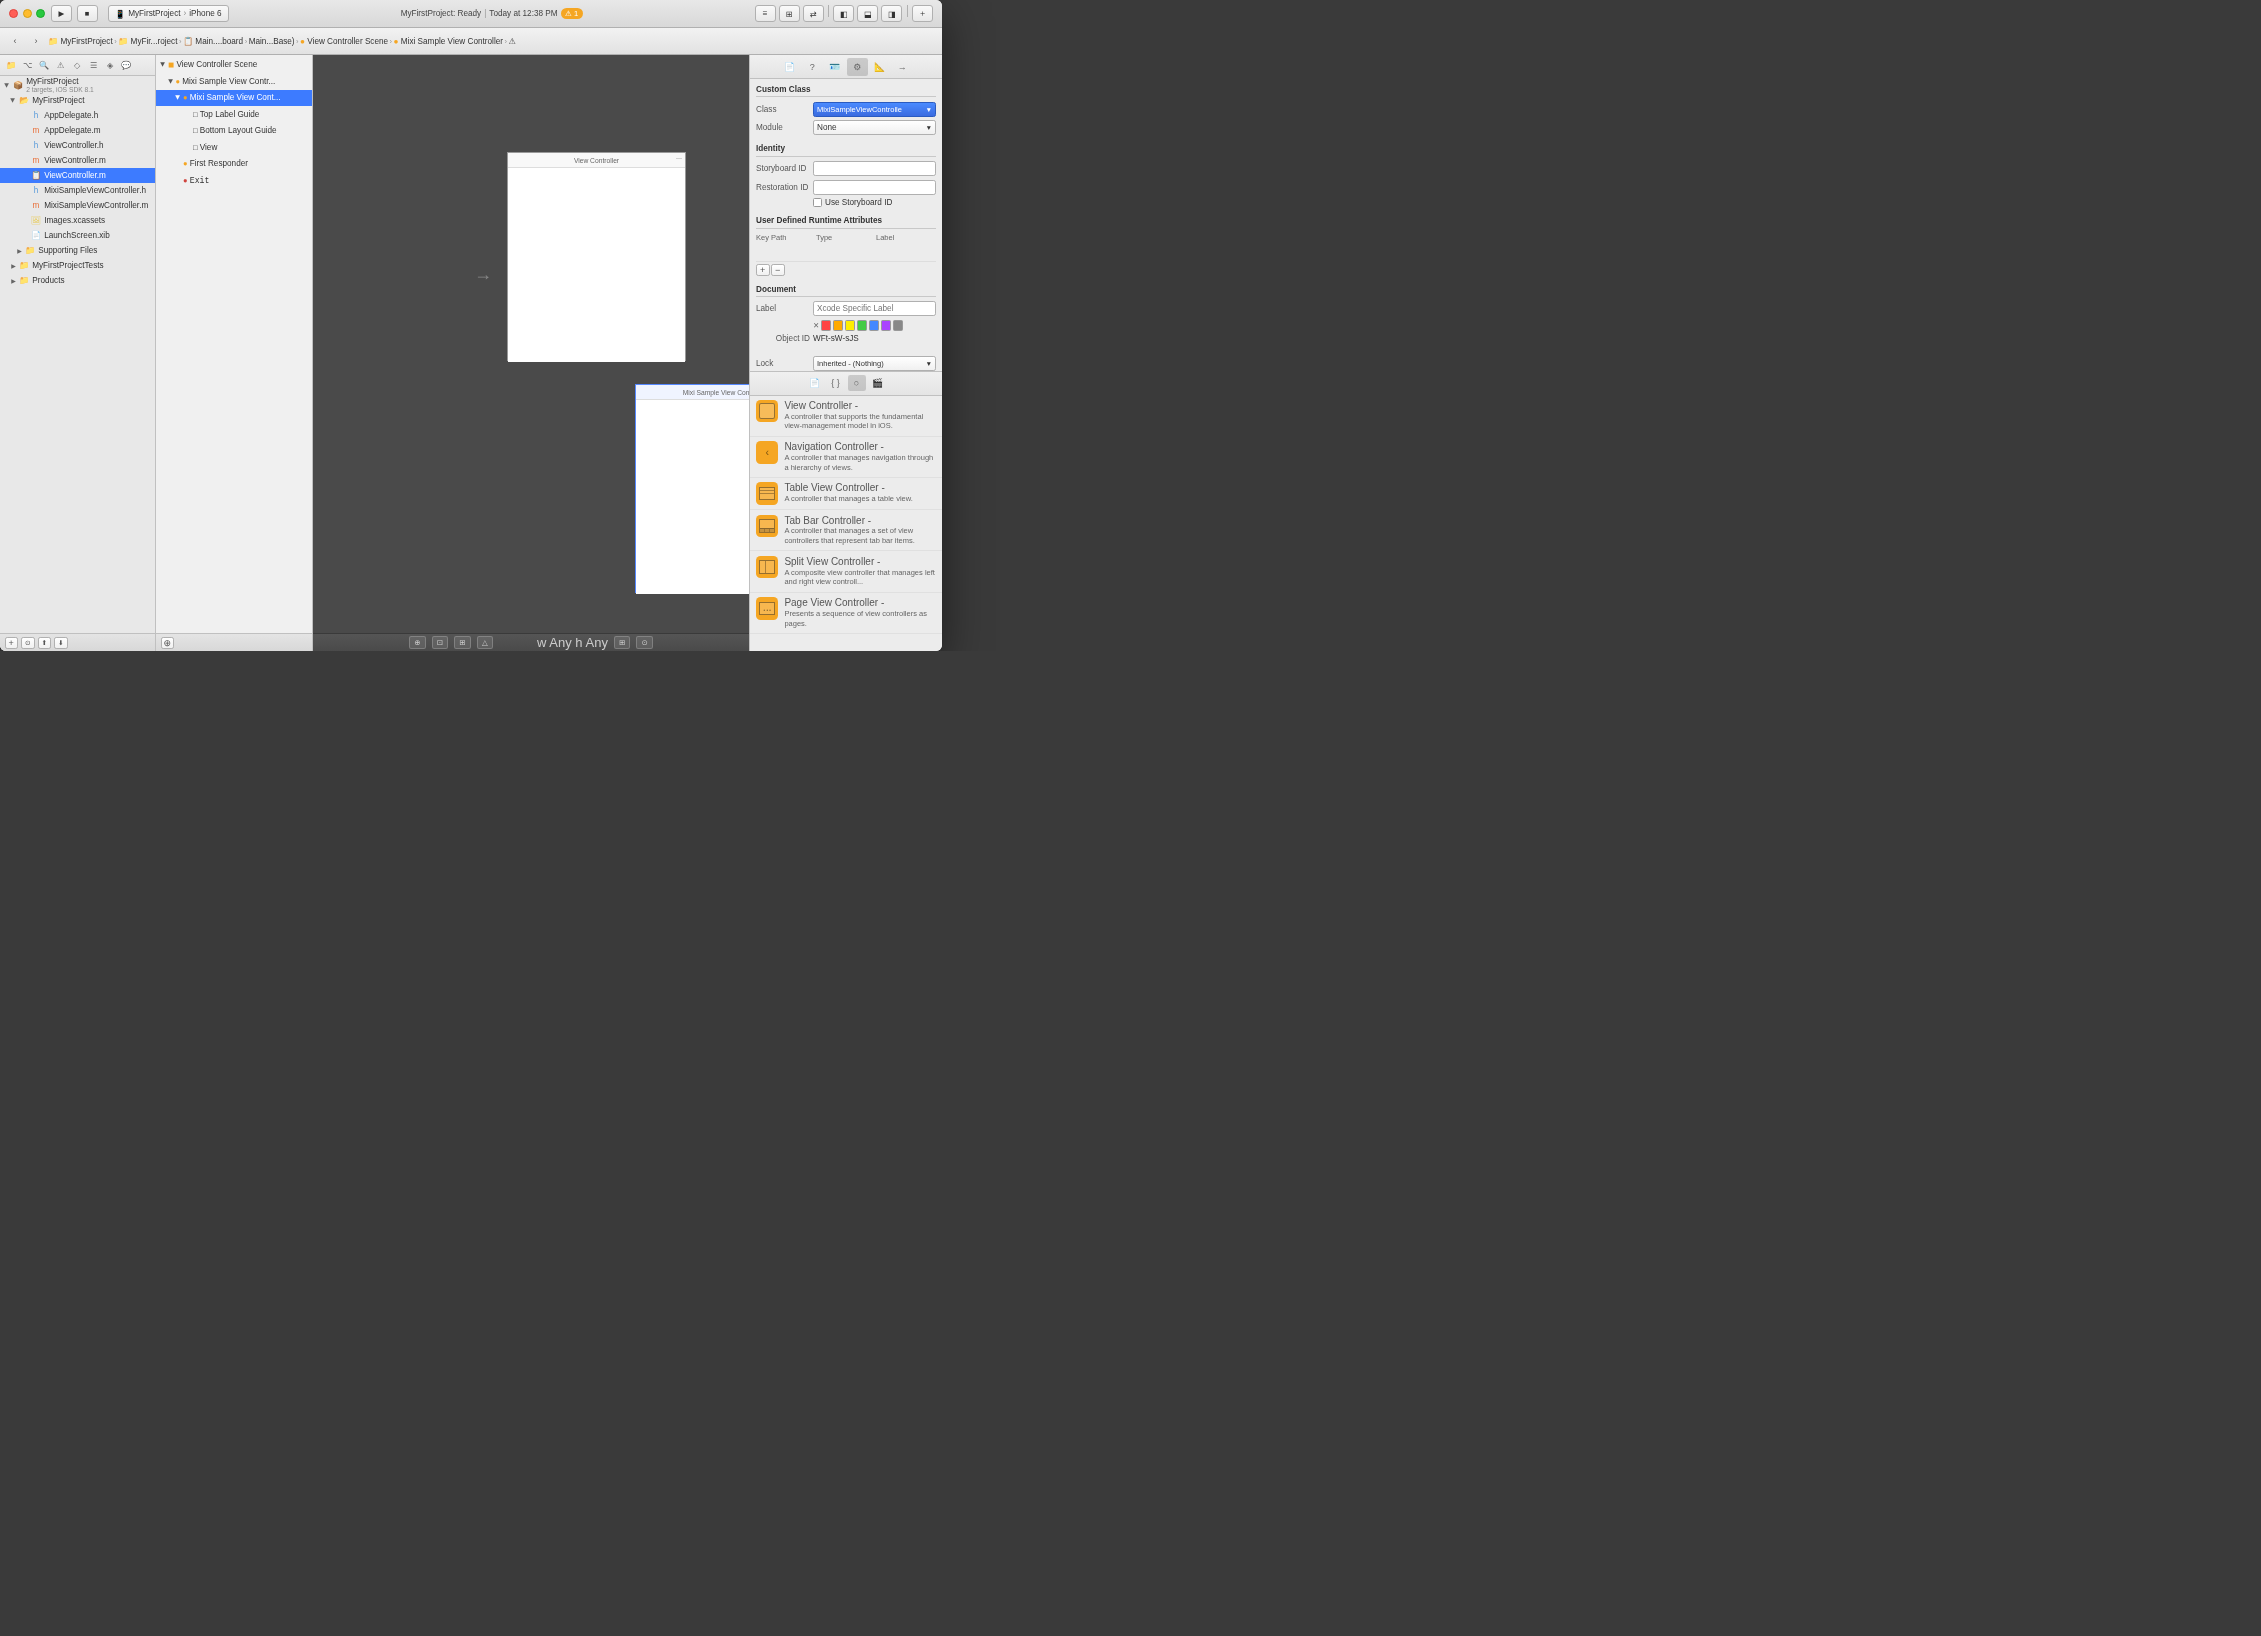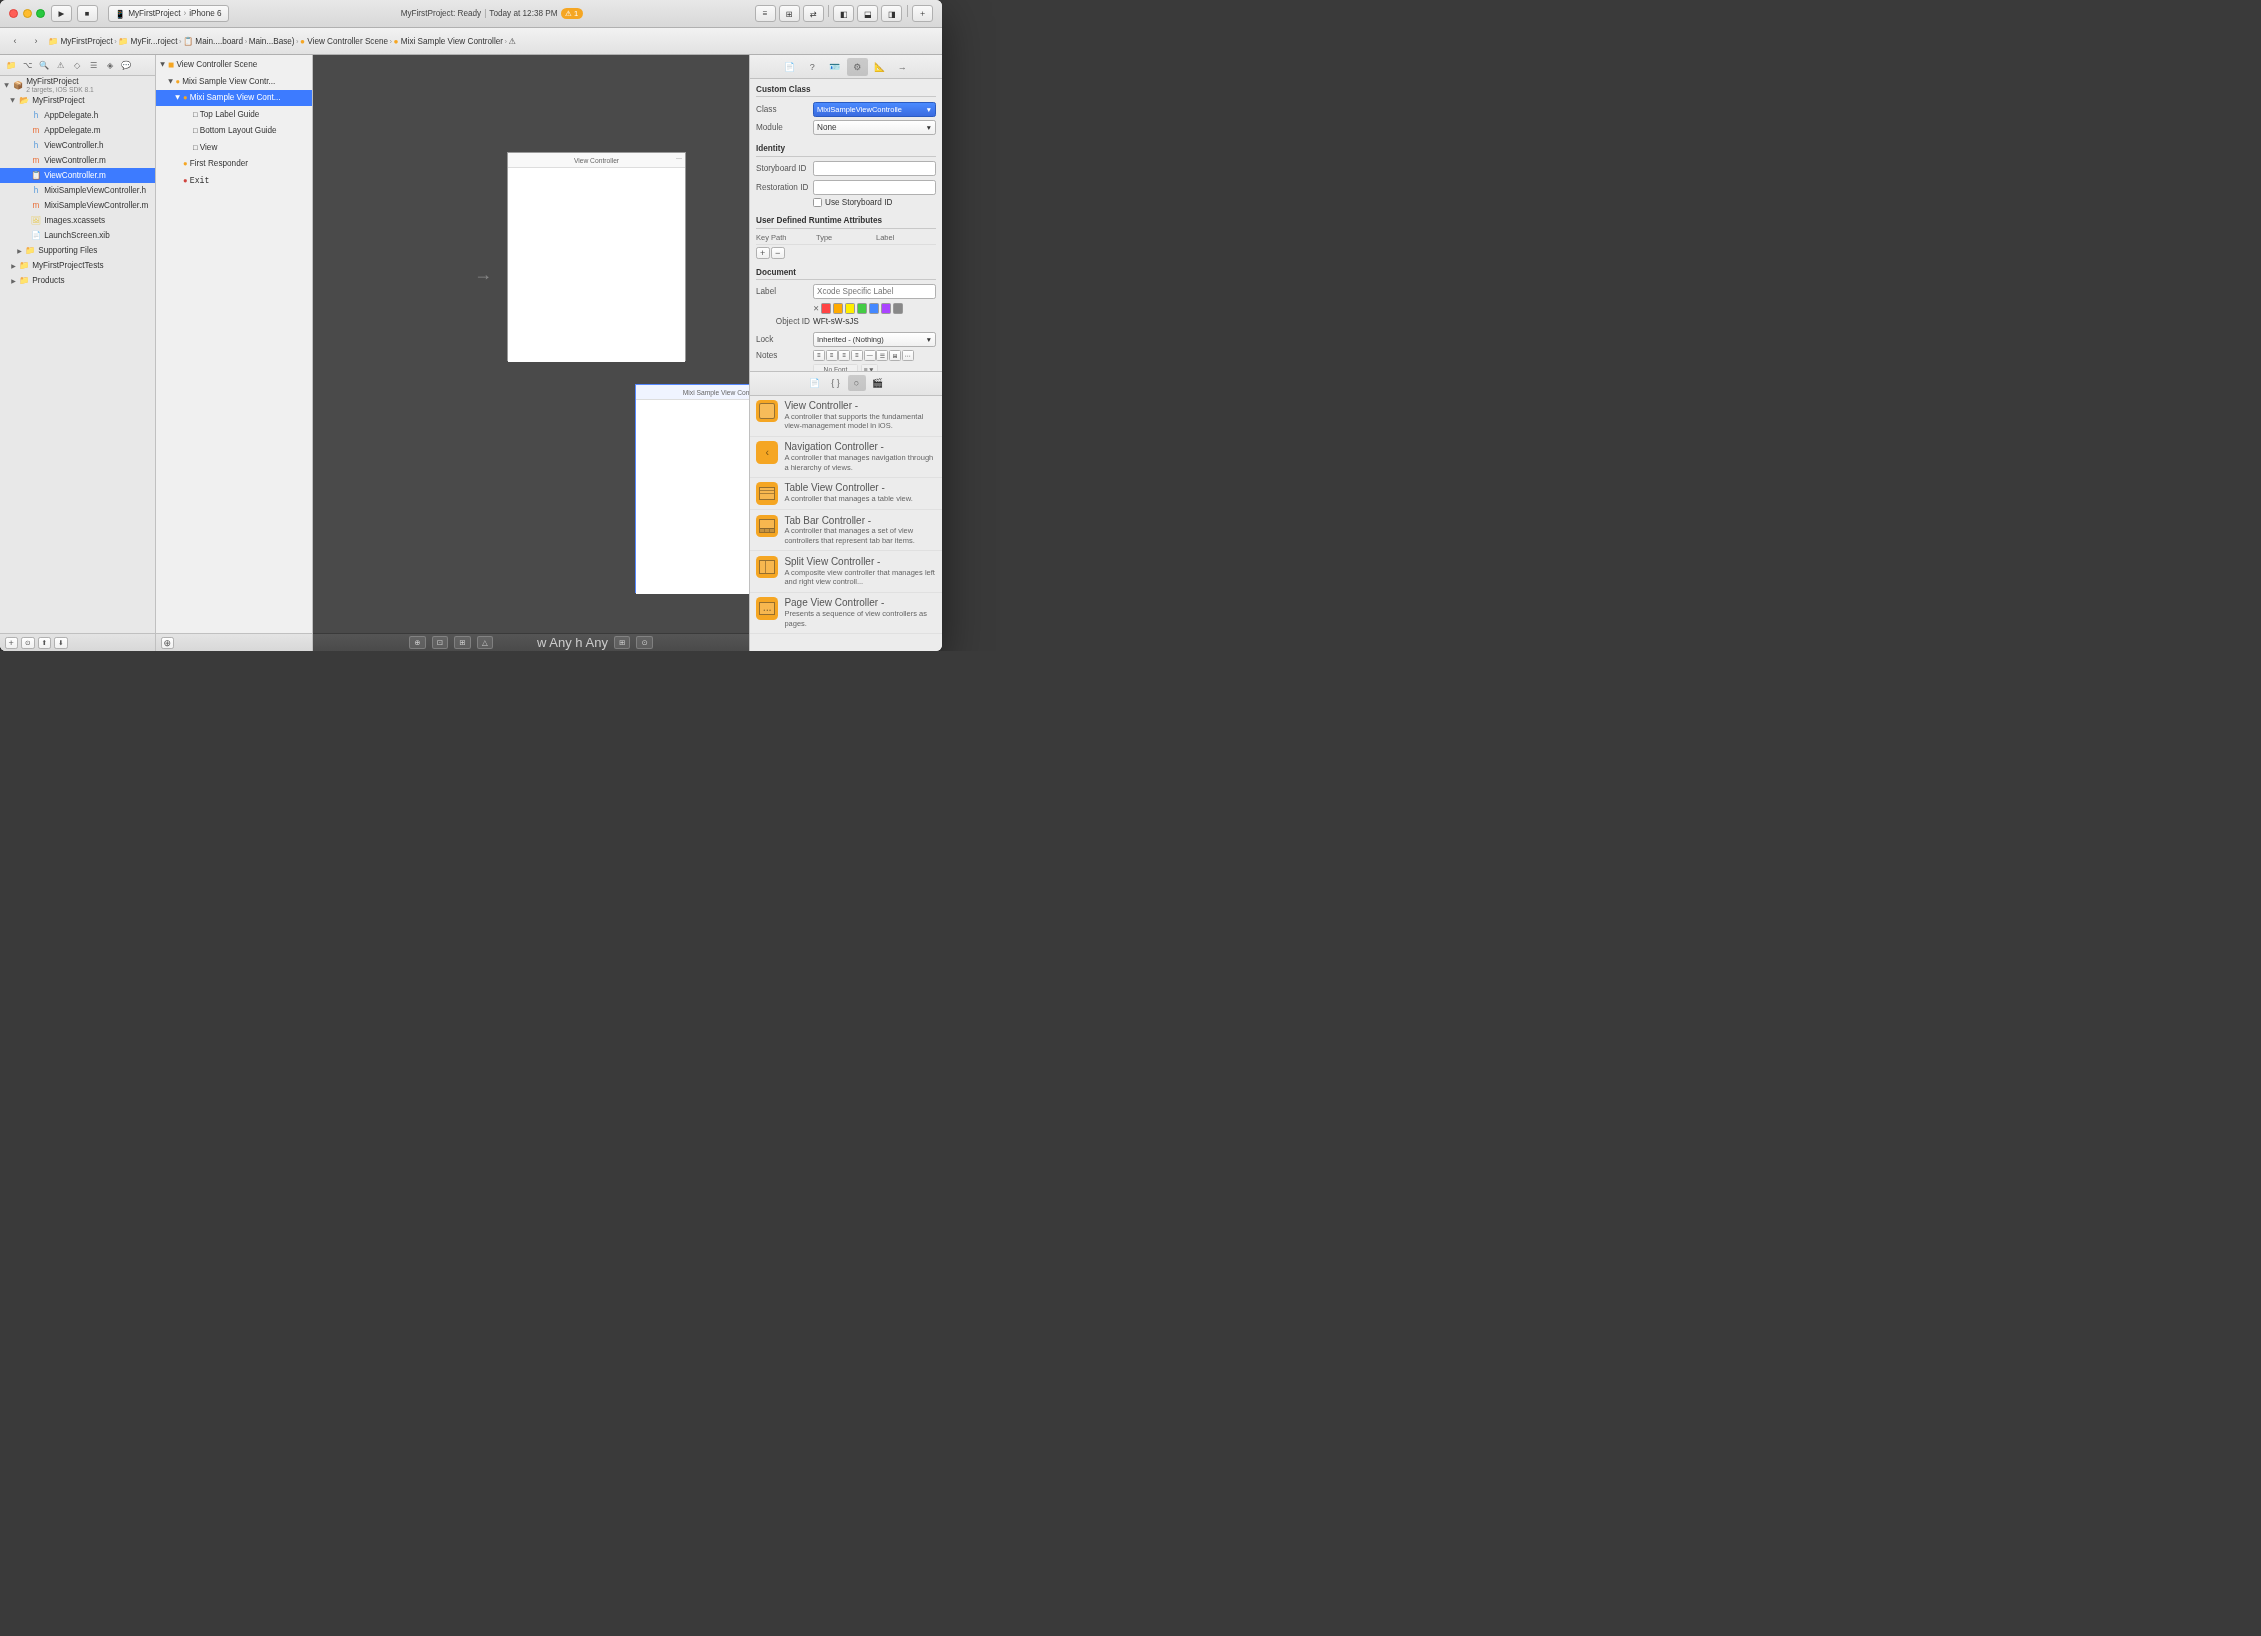--- a/index.html
+++ b/index.html
@@ -74,25 +74,25 @@
     .inspector-section { margin-bottom: 9px; }
     .section-title { font-size: 8.2px; font-weight: 600; color: #333; margin-bottom: 4.5px; border-bottom: 0.7px solid #c8c8c8; padding-bottom: 2.2px; }
     .form-row { display: flex; align-items: center; margin-bottom: 3.7px; gap: 3px; }
     .form-label { font-size: 8.2px; color: #555; width: 54px; text-align: left; flex-shrink: 0; }
     .form-input { flex: 1; height: 15px; border: 0.7px solid #b0b0b0; border-radius: 2.2px; padding: 0 3px; font-size: 8.2px; background: white; }
     .form-input.placeholder { color: #aaa; }
     .form-select { flex: 1; height: 15px; border: 0.7px solid #b0b0b0; border-radius: 2.2px; padding: 0 3px; font-size: 8.2px; background: linear-gradient(to bottom, white, #f0f0f0); display: flex; align-items: center; justify-content: space-between; }
     .checkbox-row { display: flex; align-items: center; gap: 3px; margin-left: 57px; margin-bottom: 3px; }
     .checkbox { width: 9px; height: 9px; border: 0.7px solid #999; border-radius: 1.5px; background: white; }
     .checkbox-label { font-size: 8.2px; color: #333; }
-    .table-header { display: flex; font-size: 7.5px; color: #666; border-bottom: 0.7px solid #ddd; padding-bottom: 2px; margin-bottom: 1.5px; align-items: flex-end; }
+    .table-header { display: flex; font-size: 7.5px; color: #666; border-bottom: 0.7px solid #ddd; padding-bottom: 19px; margin-bottom: 1.5px; align-items: flex-end; }
     .table-header > div { flex: 1; }
     .color-swatch { width: 10.5px; height: 10.5px; border: 0.7px solid #999; border-radius: 1.5px; }
     .color-x { font-size: 7.5px; color: #666; cursor: pointer; }
-    .object-id-row { display: flex; align-items: flex-start; margin-bottom: 6px; }
+    .object-id-row { display: flex; align-items: flex-start; margin-bottom: 13px; }
     .object-id-label { font-size: 8.2px; color: #555; width: 54px; text-align: right; flex-shrink: 0; margin-right: 3px; }
     .object-id-value { font-size: 8.2px; color: #333; }
     .lock-select { flex: 1; height: 15px; border: 0.7px solid #b0b0b0; border-radius: 2.2px; padding: 0 3px; font-size: 8.2px; background: linear-gradient(to bottom, white, #f0f0f0); display: flex; align-items: center; justify-content: space-between; }
     .notes-toolbar { display: flex; gap: 0.7px; }
     .notes-btn { width: 12px; height: 10.5px; border: 0.7px solid #b0b0b0; background: linear-gradient(to bottom, white, #f0f0f0); border-radius: 1.5px; display: flex; align-items: center; justify-content: center; font-size: 6px; cursor: pointer; }
     .add-minus { display: flex; gap: 1.5px; margin-bottom: 3px; }
     .add-minus-btn { width: 13.5px; height: 12px; border: 0.7px solid #b0b0b0; background: linear-gradient(to bottom, white, #f0f0f0); border-radius: 2.2px; display: flex; align-items: center; justify-content: center; font-size: 9px; cursor: pointer; color: #555; }
     
     
     .library-section { flex: 1; overflow-y: auto; border-top: 0.7px solid #c0c0c0; }

